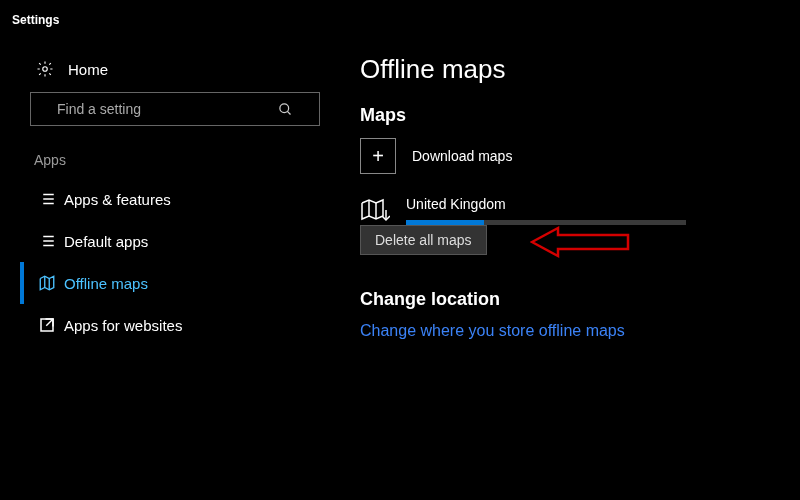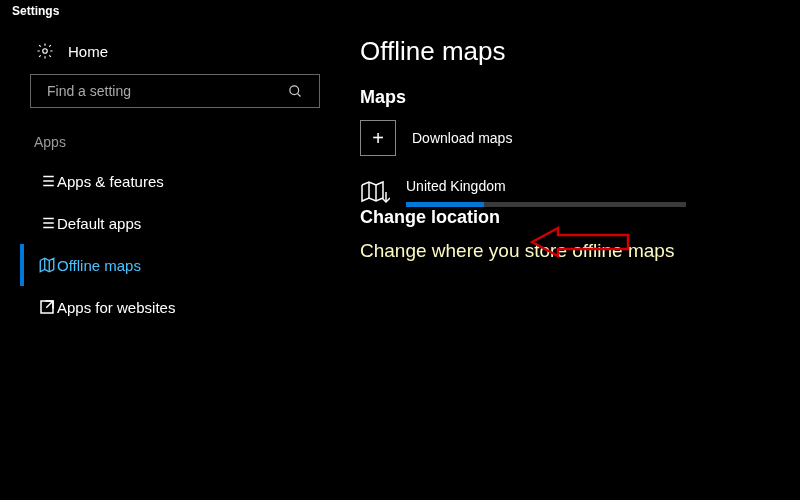--- a/index.html
+++ b/index.html
@@ -7,21 +7,21 @@
     background: #000;
     color: #fff;
     font-family: "Segoe UI", Arial, sans-serif;
     font-size: 14px;
     width: 800px;
     height: 500px;
     overflow: hidden;
     position: relative;
   }
   .window-title {
-    padding: 4px 12px;
+    padding: 13px 12px;
     font-size: 12px;
     font-weight: 600;
   }
   .layout {
     display: flex;
     height: calc(100% - 30px);
   }
   .sidebar {
     width: 310px;
     padding: 10px 10px 0 10px;
@@ -37,42 +37,42 @@
   .home-row .label { font-size: 15px; }
   .gear {
     width: 18px; height: 18px;
     flex: 0 0 18px;
   }
   .search-wrap {
     border: 1px solid #666;
     height: 34px;
     display: flex;
     align-items: center;
-    padding: 0 16px;
+    padding: 0 26px;
     margin-bottom: 26px;
   }
   .search-wrap input {
     flex: 1;
     background: transparent;
     border: none;
     outline: none;
     color: #fff;
     font-size: 14px;
   }
   .search-wrap input::placeholder { color: #aaa; }
   .search-icon { width: 15px; height: 15px; }
   .section-label {
     color: #9a9a9a;
     font-size: 14px;
     padding: 0 4px 10px 4px;
   }
   .nav-item {
     display: flex;
     align-items: center;
-    gap: 1px;
+    gap: 8px;
     padding: 12px 8px;
     cursor: pointer;
     border-left: 4px solid transparent;
     margin-left: -10px;
     padding-left: 14px;
   }
   .nav-item.active {
     border-left-color: #0078d7;
     color: #4cc2ff;
   }
@@ -124,21 +124,21 @@
     display: inline-block;
     background: #333;
     border: 1px solid #555;
     color: #ddd;
     padding: 6px 14px;
     font-size: 14px;
     cursor: pointer;
     margin-bottom: 34px;
   }
 
-  .storage-desc { color: #fef9c3; font-size: 19px; }
+  .storage-desc { color: #3b82f6; font-size: 16px; }
 
   .arrow-annotation {
     position: absolute;
     left: 530px;
     top: 222px;
     pointer-events: none;
   }
 </style>
 </head>
 <body>
@@ -227,20 +227,21 @@
           <polyline points="22,18 26,22 30,18" stroke-width="1.5"></polyline>
       </svg>
       <div class="map-info">
         <div class="map-name">United Kingdom</div>
         <div class="progress">
           <div class="progress-fill" id="progress-fill" style="width: 28%;"></div>
         </div>
       </div>
     </div>
 
+    <div class="delete-btn">Delete all maps</div>
 
     <h2 class="h2">Change location</h2>
     <p class="storage-desc">Change where you store offline maps</p>
   </main>
 </div>
 
 <svg class="arrow-annotation" width="110" height="40" viewBox="0 0 110 40">
   <g fill="none" stroke="#d40000" stroke-width="2.5">
     <polygon points="2,20 28,6 28,13 98,13 98,27 28,27 28,34"></polygon>
   </g>

